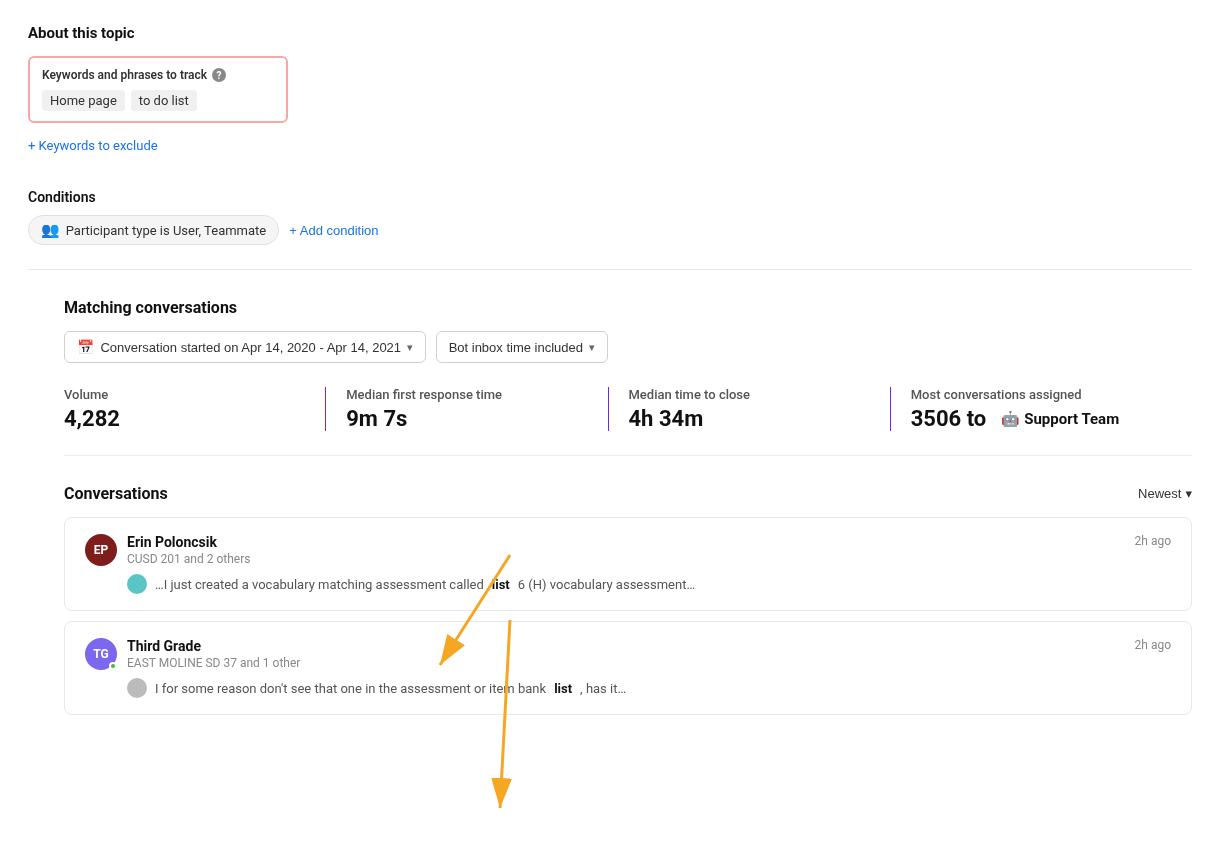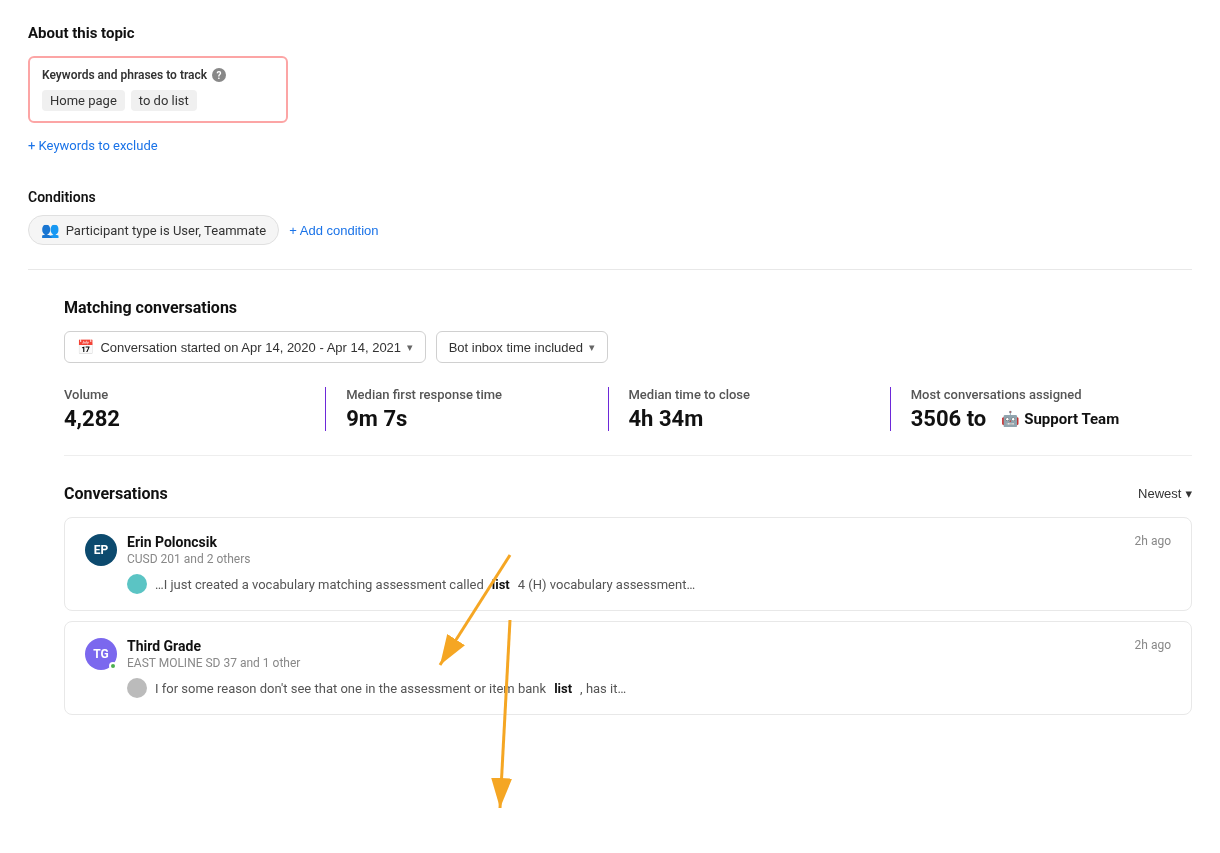--- a/index.html
+++ b/index.html
@@ -224,21 +224,21 @@
       height: 32px;
       border-radius: 50%;
       display: flex;
       align-items: center;
       justify-content: center;
       font-size: 12px;
       font-weight: 700;
       color: #fff;
       flex-shrink: 0;
     }
-    .avatar-ep { background: #0c4a6e; }
+    .avatar-ep { background: #7f1d1d; }
     .avatar-tg { background: #7b68ee; }
     .avatar-small {
       width: 20px;
       height: 20px;
       border-radius: 50%;
       display: inline-flex;
       align-items: center;
       justify-content: center;
       font-size: 9px;
       font-weight: 700;
@@ -398,21 +398,21 @@
               <div class="conv-name">Erin Poloncsik</div>
               <div class="conv-subtitle">CUSD 201 and 2 others</div>
             </div>
           </div>
           <div class="conv-time">2h ago</div>
         </div>
         <div class="conv-preview">
           <div class="avatar-small avatar-green" style="background:#5bc4c4; min-width:20px;"></div>
           <span>…I just created a vocabulary matching assessment called </span>
             <span class="highlight">list</span>
-            <span> 4 (H) vocabulary assessment…</span>
+            <span> 6 (H) vocabulary assessment…</span>
         </div>
       </div>
 
       <div class="conversation-card">
         <div class="conv-header">
           <div class="conv-author">
             <div class="avatar-wrapper" style="position:relative;">
               <div class="avatar avatar-tg">TG</div>
               <div class="online-dot"></div>
             </div>

